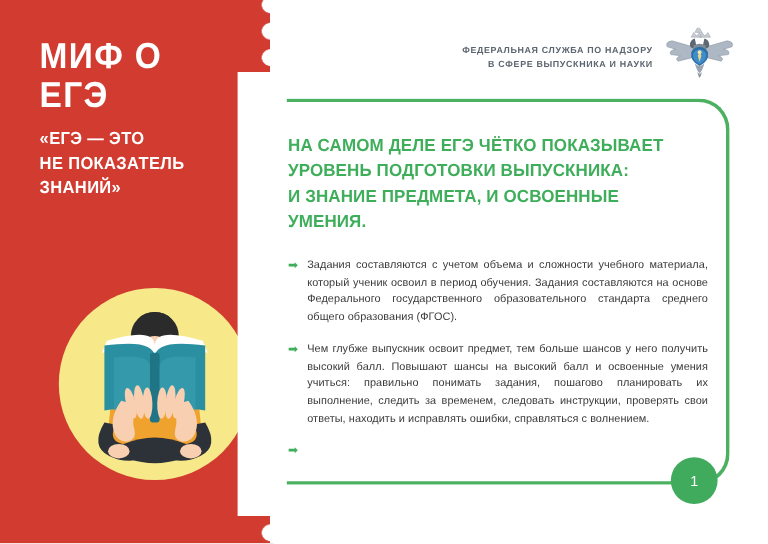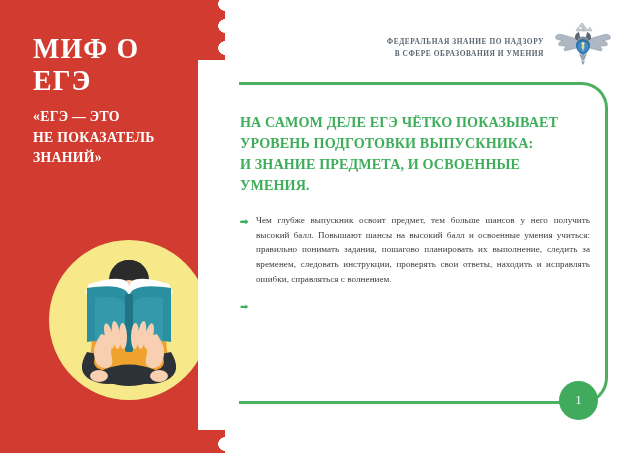--- a/index.html
+++ b/index.html
@@ -11,21 +11,20 @@
     font-family: "Liberation Sans", sans-serif;
     overflow: hidden;
   }
 
   #poster {
     position: relative;
     width: 640px;
     height: 453px;
     background: #ffffff;
     overflow: hidden;
-    font-family: Liberation Serif, serif;
   }
 
   
   .red-panel {
     position: absolute;
     left: 0; top: 0;
     width: 228px;
     height: 453px;
     background: #d23b30;
   }
@@ -238,22 +237,22 @@
     </svg>
   </div>
 
   <div class="green-frame"></div>
   <div class="frame-mask"></div>
 
   <div class="perf-fill"></div>
   <div class="perforation"></div>
 
   <div class="org-header">
-    <div>ФЕДЕРАЛЬНАЯ ЗНАНИЕ ПО НАДЗОРУ</div>
-    <div>В СФЕРЕ ОБРАЗОВАНИЯ И УМЕНИЯ</div>
+    <div>ФЕДЕРАЛЬНАЯ СЛУЖБА ПО НАДЗОРУ</div>
+    <div>В СФЕРЕ ВЫПУСКНИКА И НАУКИ</div>
   </div>
 
   <div class="emblem">
     <svg viewBox="0 0 124 92" xmlns="http://www.w3.org/2000/svg">
 
       <g fill="#aeb8c4" stroke="#7d8996" stroke-width="0.8">
         <path d="M58 36 L16 24 Q4 26 8 34 L22 38 Q10 40 14 47 L30 49 Q20 53 26 58 L58 50 Z"></path>
         <path d="M66 36 L108 24 Q120 26 116 34 L102 38 Q114 40 110 47 L94 49 Q104 53 98 58 L66 50 Z"></path>
       </g>
 
@@ -282,20 +281,21 @@
   </div>
 
   <div class="content">
 
     <div class="heading" style="white-space: pre-line;">НА САМОМ ДЕЛЕ ЕГЭ ЧЁТКО ПОКАЗЫВАЕТ
 УРОВЕНЬ ПОДГОТОВКИ ВЫПУСКНИКА:
 И ЗНАНИЕ ПРЕДМЕТА, И ОСВОЕННЫЕ УМЕНИЯ.</div>
 
     <div class="para">
       <span class="arrow">➡</span>
+      <span>Задания составляются с учетом объема и сложности учебного материала, который ученик освоил в период обучения. Задания составляются на основе Федерального государственного образовательного стандарта среднего общего образования (ФГОС).</span>
     </div>
 
     <div class="para">
       <span class="arrow">➡</span>
       <span>Чем глубже выпускник освоит предмет, тем больше шансов у него получить высокий балл. Повышают шансы на высокий балл и освоенные умения учиться: правильно понимать задания, пошагово планировать их выполнение, следить за временем, следовать инструкции, проверять свои ответы, находить и исправлять ошибки, справляться с волнением.</span>
     </div>
 
     <div class="para">
       <span class="arrow">➡</span>
     </div>

